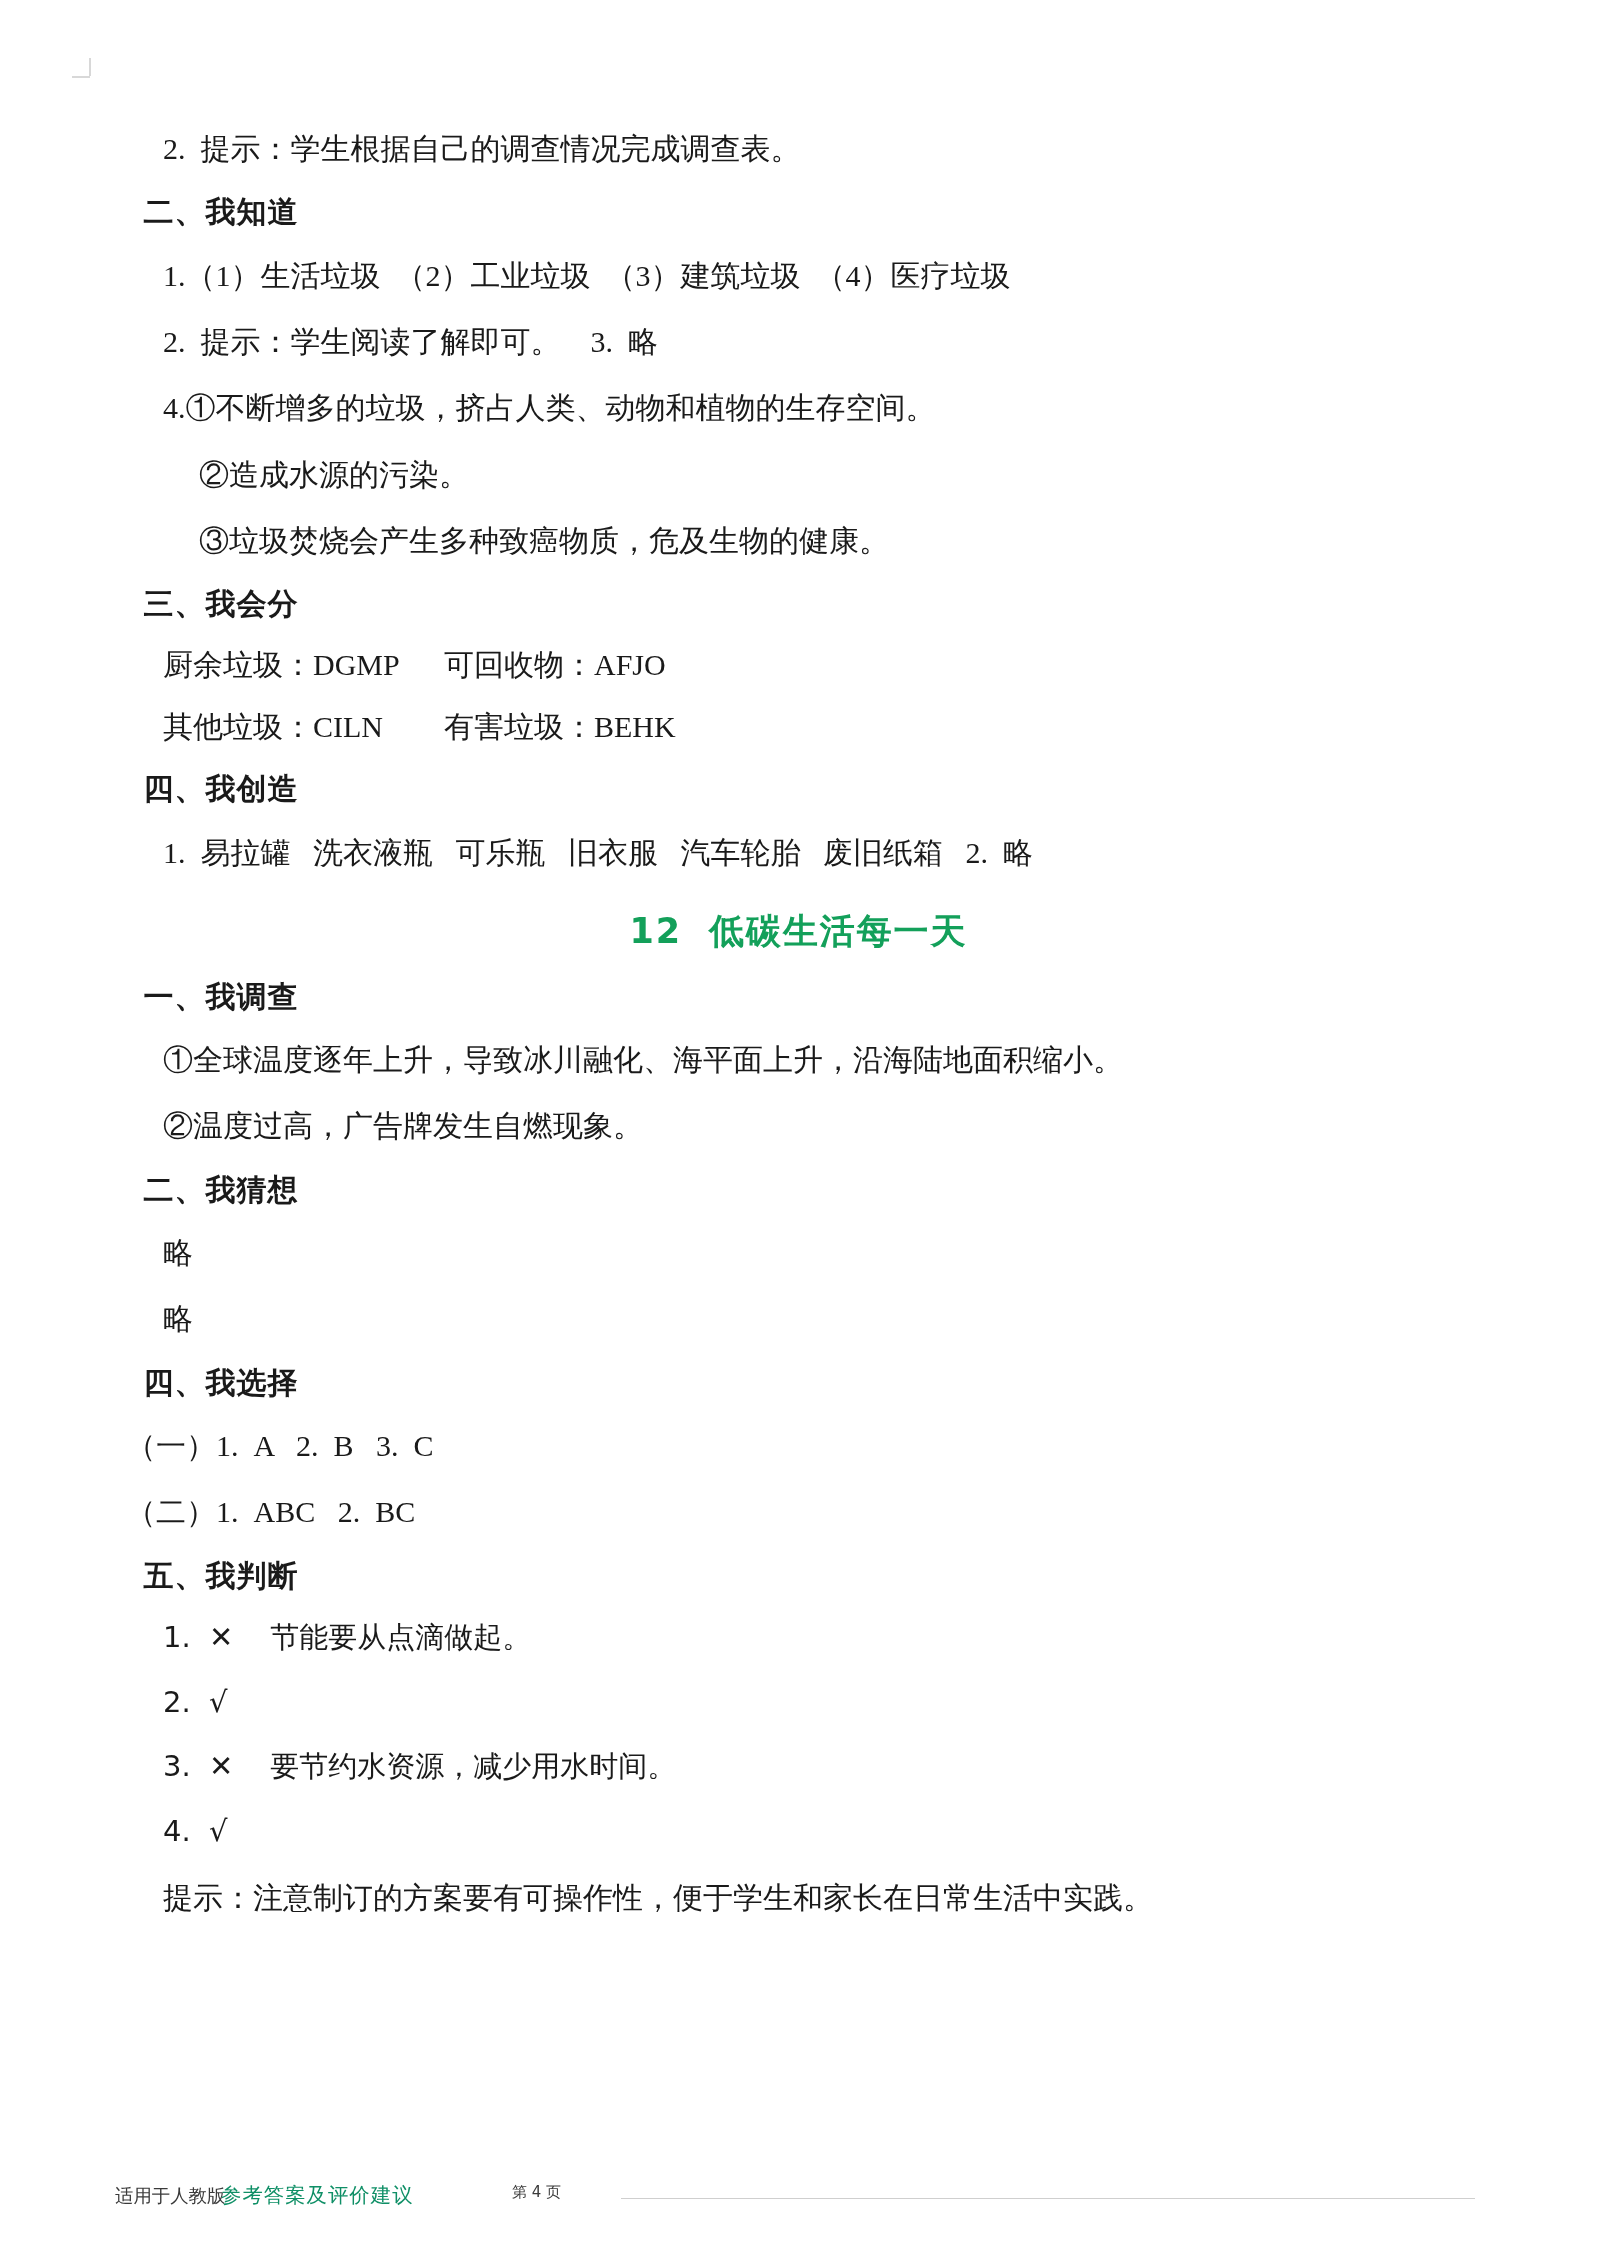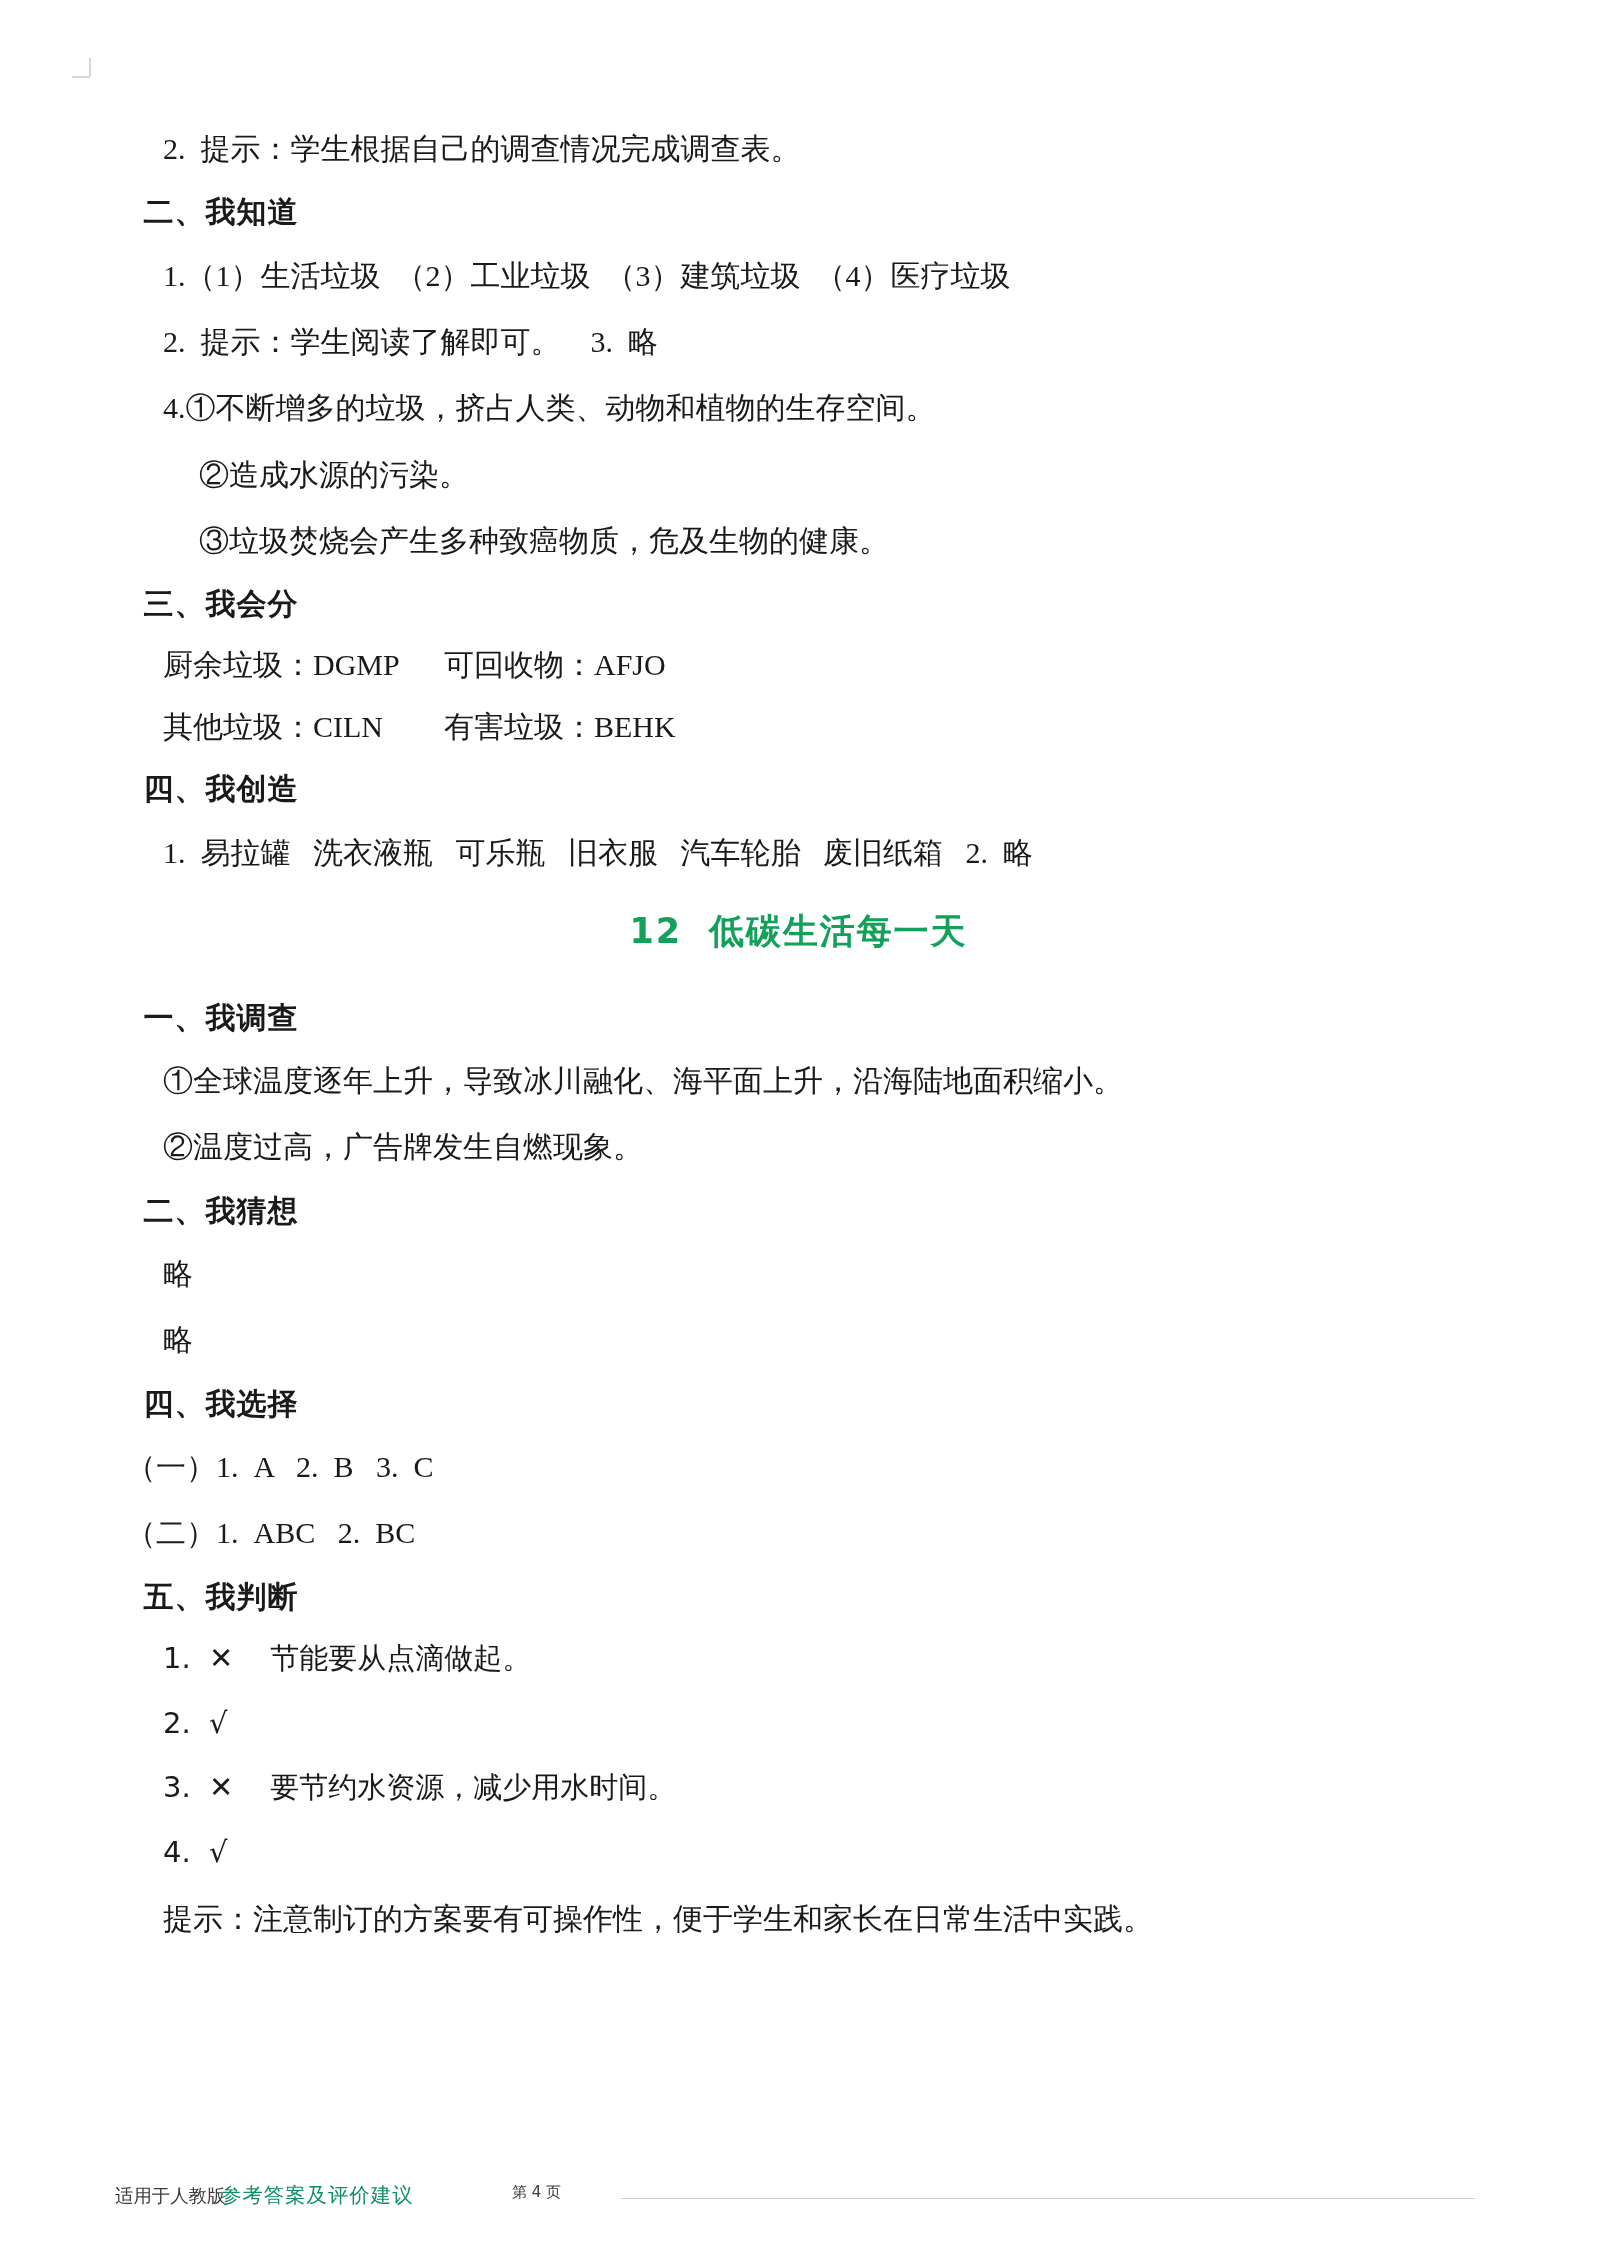--- a/index.html
+++ b/index.html
@@ -41,21 +41,21 @@
     letter-spacing: 1px;
   }
 
   
   .chapter-title {
     text-align: center;
     color: #13a05a;
     font-size: 35px;
     font-weight: bold;
     letter-spacing: 1.9px;
-    margin: 33px 0 43px 0;
+    margin: 33px 0 22px 0;
     font-family: "DejaVu Sans", "Liberation Sans", sans-serif;
   }
   .chapter-title .num { margin-right: 27px; }
 
   
   .row-flex {
     display: flex;
     font-size: 30px;
     margin: 0 0 21.3px 0;
     padding-left: 37px;

